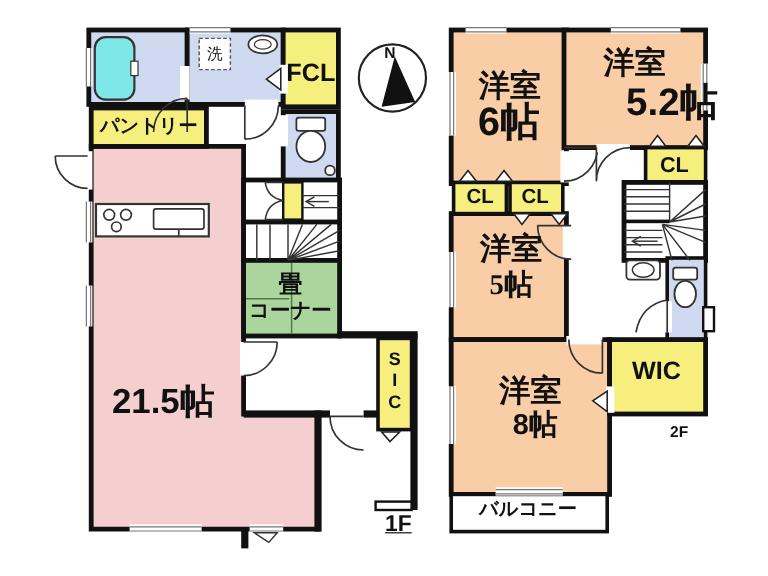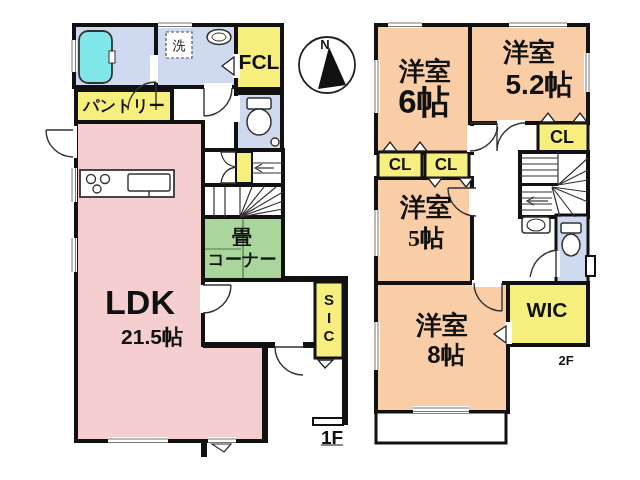--- a/index.html
+++ b/index.html
@@ -194,37 +194,37 @@
   </g>
 
   <g>
     <circle cx="327" cy="65" r="28" fill="#fff" stroke="#222" stroke-width="1.8"></circle>
     <polygon points="329,47 318,89 346,85" fill="#111"></polygon>
   </g>
 </svg>
 
 <div class="lbl" style="left:325px;top:44px;font-size:13px;">N</div>
 
-<div class="lbl" style="left:140px;top:302px;font-size:34px;">LDK</div>
-<div class="lbl" style="left:152px;top:336px;font-size:21px;">21.5帖</div>
+<div class="lbl" style="left:136px;top:336px;font-size:29px;">21.5帖</div>
 <div class="lbl" style="left:124px;top:106px;font-size:16px;">パントリー</div>
 <div class="lbl" style="left:259px;top:61px;font-size:21px;">FCL</div>
 <div class="lbl" style="left:179px;top:45px;font-size:13px;font-weight:normal;">洗</div>
 <div class="lbl" style="left:242px;top:237px;font-size:20px;">畳</div>
 <div class="lbl" style="left:242px;top:259px;font-size:17px;text-align:right;">コーナー</div>
 <div class="lbl vert" style="left:329px;top:318px;font-size:15px;transform:translate(-50%,-50%);">SIC</div>
 <div class="lbl" style="left:332px;top:437px;font-size:19px;text-decoration:underline;">1F</div>
 
 <div class="lbl" style="left:425px;top:71px;font-size:26px;">洋室</div>
 <div class="lbl" style="left:424px;top:101px;font-size:33px;">6帖</div>
 <div class="lbl" style="left:529px;top:52px;font-size:26px;">洋室</div>
-<div class="lbl" style="left:539px;top:85px;font-size:28px;">5.2帖</div>
+<div class="lbl" style="left:560px;top:85px;font-size:32px;">5.2帖</div>
 <div class="lbl" style="left:426px;top:207px;font-size:26px;">洋室</div>
 <div class="lbl" style="left:426px;top:238px;font-size:24px;font-family:Liberation Serif, serif;">5帖</div>
 <div class="lbl" style="left:442px;top:325px;font-size:26px;">洋室</div>
 <div class="lbl" style="left:446px;top:355px;font-size:24px;">8帖</div>
 <div class="lbl" style="left:547px;top:309px;font-size:21px;">WIC</div>
 <div class="lbl" style="left:562px;top:137px;font-size:18px;">CL</div>
 <div class="lbl" style="left:400px;top:164px;font-size:17px;">CL</div>
 <div class="lbl" style="left:446px;top:164px;font-size:17px;">CL</div>
+<div class="lbl" style="left:440px;top:425px;font-size:16px;">バルコニー</div>
 <div class="lbl" style="left:566px;top:360px;font-size:13px;">2F</div>
 
 </div>
 
 </body></html>

